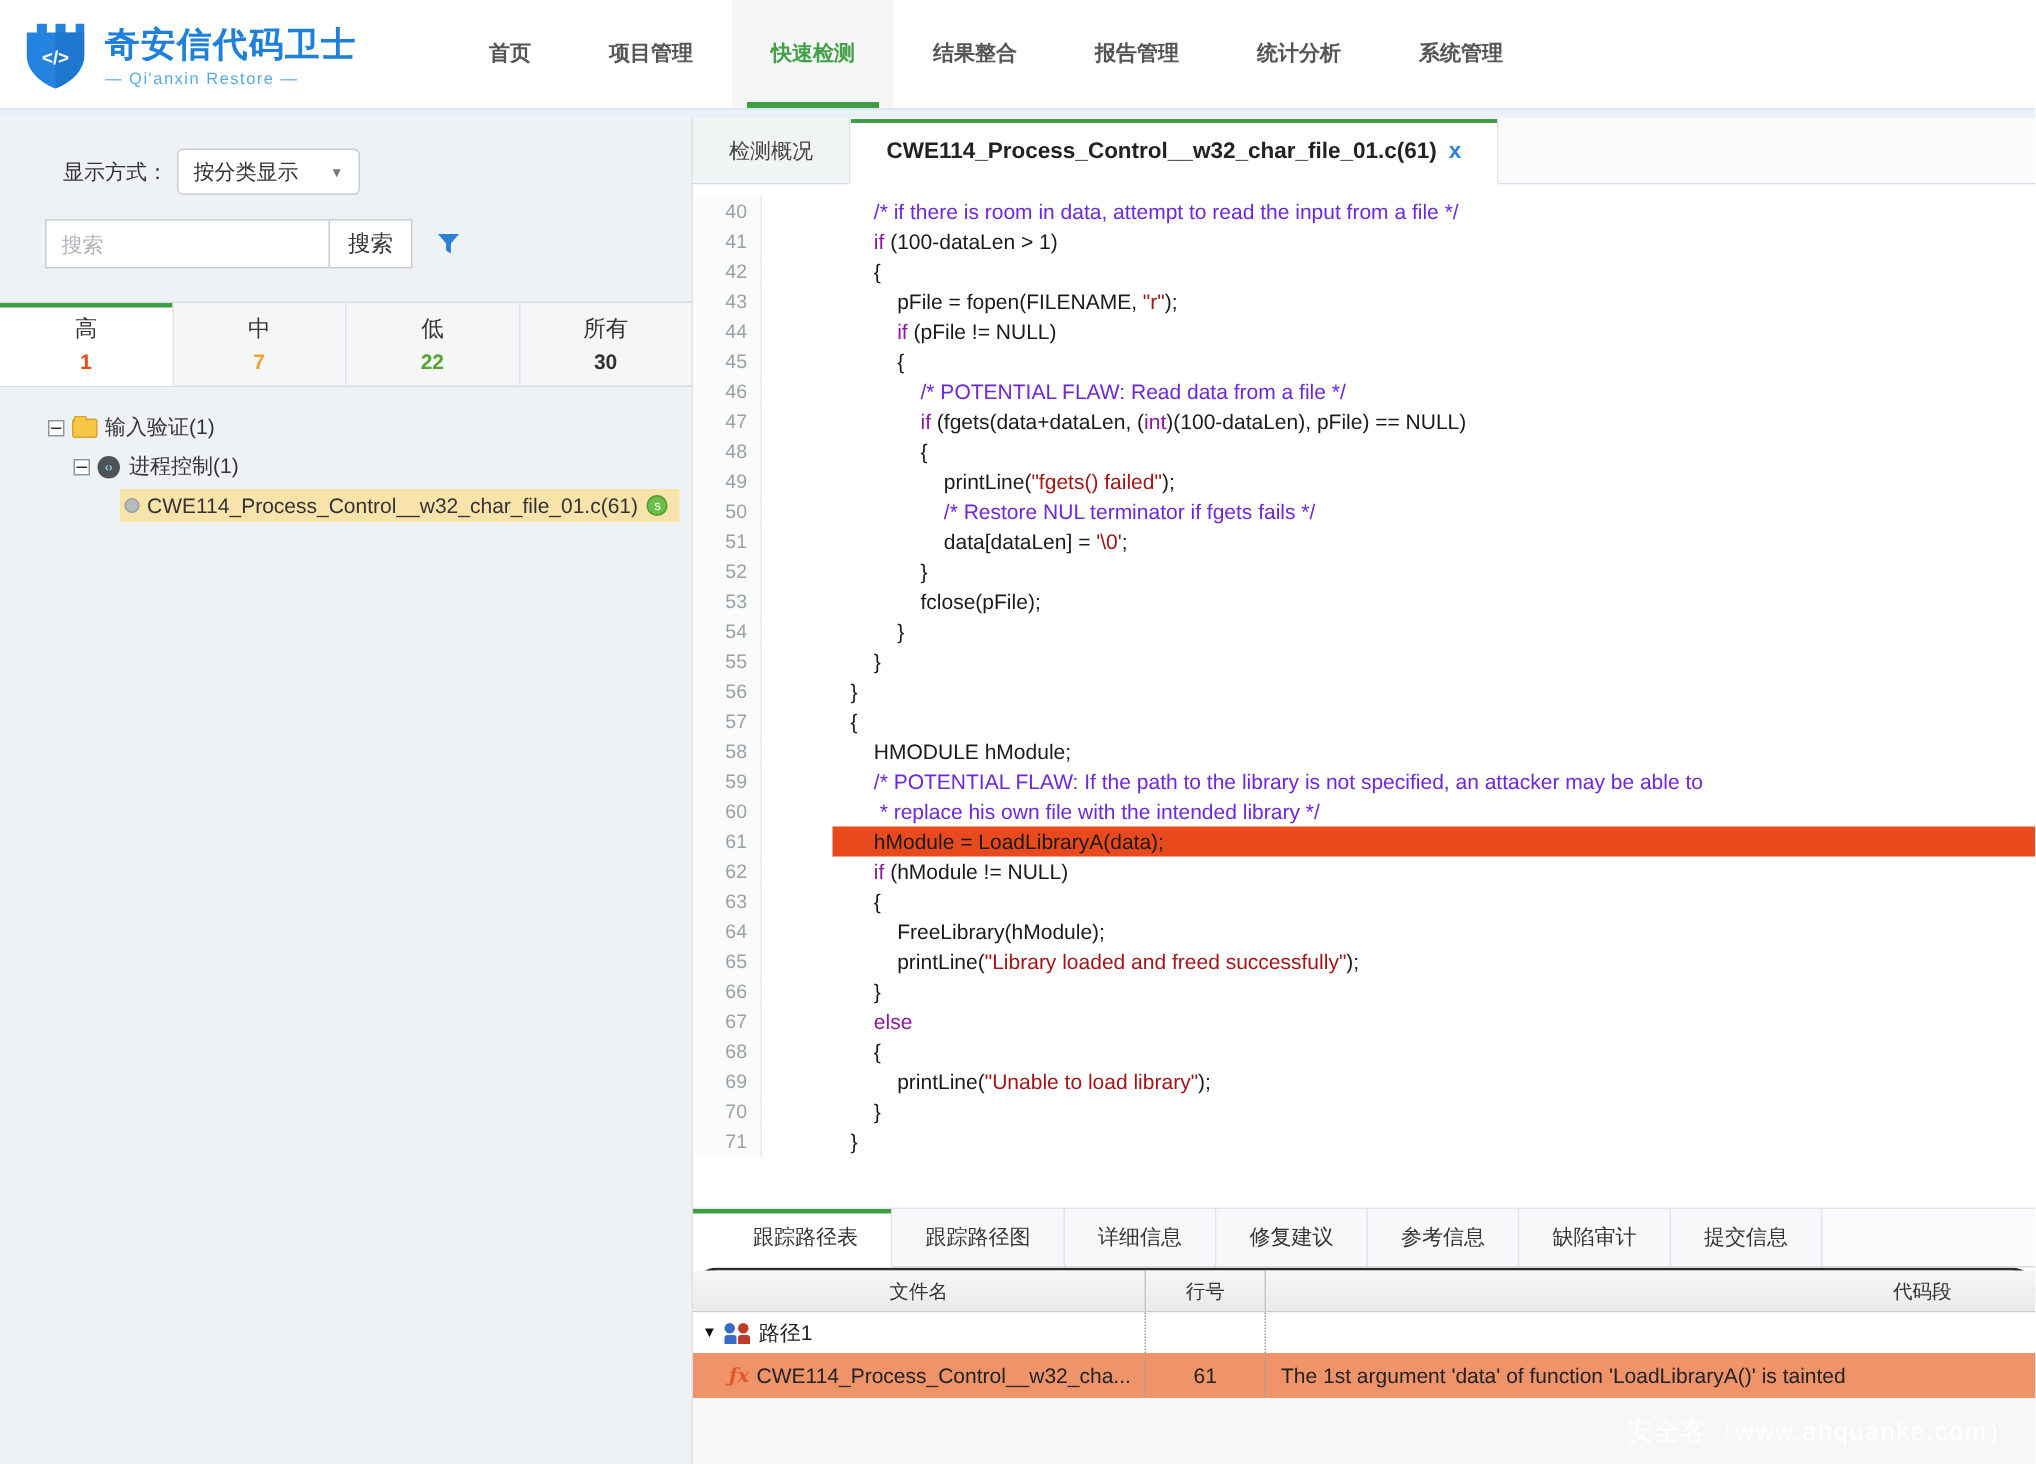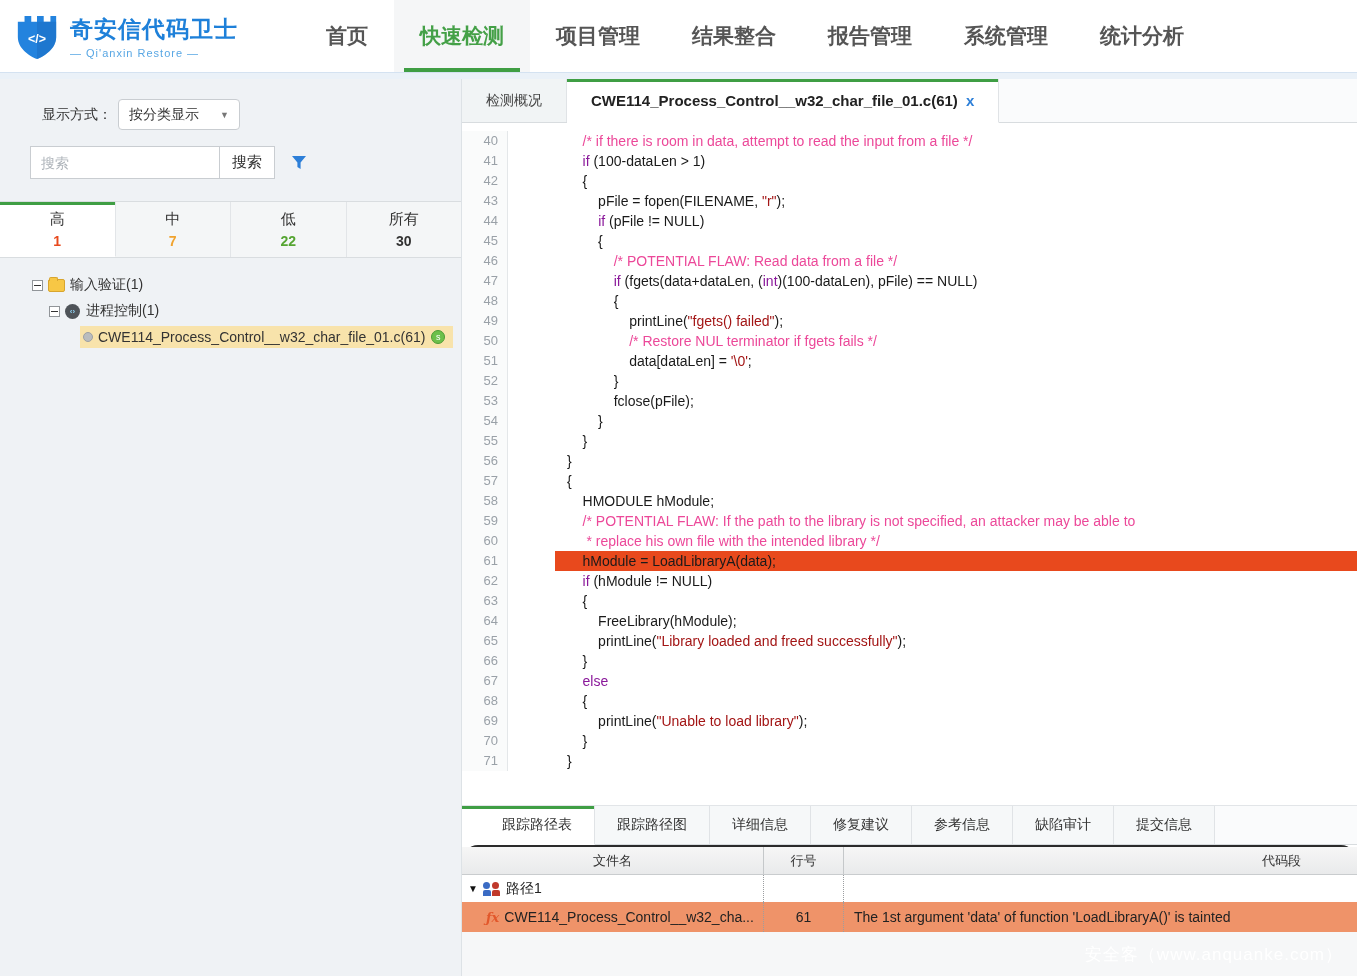--- a/index.html
+++ b/index.html
@@ -7,21 +7,21 @@
     font-family:"Liberation Sans","DejaVu Sans",sans-serif; }
 
   
   .header { height:72px; background:#fff; display:flex; align-items:stretch; }
   .brand { display:flex; align-items:center; padding-left:14px; width:300px; }
   .brand svg { width:46px; height:50px; }
   .brand-text { margin-left:10px; }
   .brand-title { color:#1E80D9; font-size:23px; font-weight:bold; letter-spacing:1px; }
   .brand-sub { color:#59A7E4; font-size:11px; margin-top:2px; letter-spacing:1px; }
   .nav { display:flex; align-items:stretch; }
-  .nav-item { padding:0 26px; display:flex; align-items:center; font-size:21px;
+  .nav-item { padding:0 26px; display:flex; align-items:center; font-size:14px;
     color:#555; font-weight:bold; cursor:pointer; position:relative; }
   .nav-item.active { color:#44A047; background:#F5F6F7; }
   .nav-item.active::after { content:""; position:absolute; left:10px; right:10px;
     bottom:0; height:4px; background:#3F9E44; }
   .header-strip { height:7px; background:#EAF1F8; border-top:1px solid #D4E2F1; }
 
   
   .page { display:flex; height:897px; }
 
   
@@ -88,21 +88,21 @@
     font-size:15px; font-weight:bold; color:#222; border-bottom:1px solid #fff;
     margin-bottom:-1px; }
   .tab-close { color:#2D7FD8; font-weight:bold; margin-left:8px; cursor:pointer; }
 
   .code { flex:1; background:#fff; padding-top:8px; overflow:hidden; font-size:14px; }
   .cl { display:flex; height:20px; line-height:20px; white-space:pre;gap:47px; }
   .ln { width:46px; flex:none; text-align:right; padding-right:9px; color:#9AA1A8;
     background:#FAFBFB; border-right:1px solid #E4E7E9; font-size:13px; }
   .ct { flex:1; padding-left:12px; color:#1A1A1A; min-width:0; }
   .cl.hl .ct { background:#E8491D; }
-  .cmt { color:#ec4899; } .str { color:#A31515; } .kw { color:#8A189A; }
+  .cmt { color:#6d28d9; } .str { color:#A31515; } .kw { color:#8A189A; }
 
   .bottom-tabs { height:40px; display:flex; background:#FAFBFC;
     border-top:1px solid #E2E5E8; border-bottom:1px solid #D8DCDF; }
   .b-tab { padding:0 22px; display:flex; align-items:center; font-size:14px;
     color:#333; background:#F6F8F9; border-right:1px solid #E0E3E6; cursor:pointer; }
   .b-tab.active { background:#fff; box-shadow:inset 0 3px 0 #3F9E44;
     border-bottom:1px solid #fff; margin-bottom:-1px;padding-left:40px; }
 
   .trace-table { border-top:2px solid #2B2B2B;border-radius:16px; }
   .t-row { display:flex; align-items:stretch; }
@@ -145,26 +145,26 @@
       <path d="M24 11 v39 c8 -3 20 -11 20 -23 v-16 z" fill="#1B6FC4" opacity="0.6"></path>
       <text x="24" y="33" text-anchor="middle" fill="#fff" font-size="13" font-weight="bold" font-family="Liberation Sans, sans-serif">&lt;/&gt;</text>
     </svg>
     <div class="brand-text">
       <div class="brand-title">奇安信代码卫士</div>
       <div class="brand-sub">— Qi'anxin Restore —</div>
     </div>
   </div>
   <div class="nav" id="main-nav">
       <div class="nav-item">首页</div>
+      <div class="nav-item">项目管理</div>
       <div class="nav-item active">快速检测</div>
-      <div class="nav-item">项目管理</div>
       <div class="nav-item">结果整合</div>
       <div class="nav-item">报告管理</div>
+      <div class="nav-item">统计分析</div>
       <div class="nav-item">系统管理</div>
-      <div class="nav-item">统计分析</div>
     </div>
 </div>
 <div class="header-strip"></div>
 
 <div class="page">
   <div class="sidebar">
     <div class="disp-row">
       <span class="disp-label">显示方式：</span>
       <span class="select-box">
         <span>按分类显示</span>

